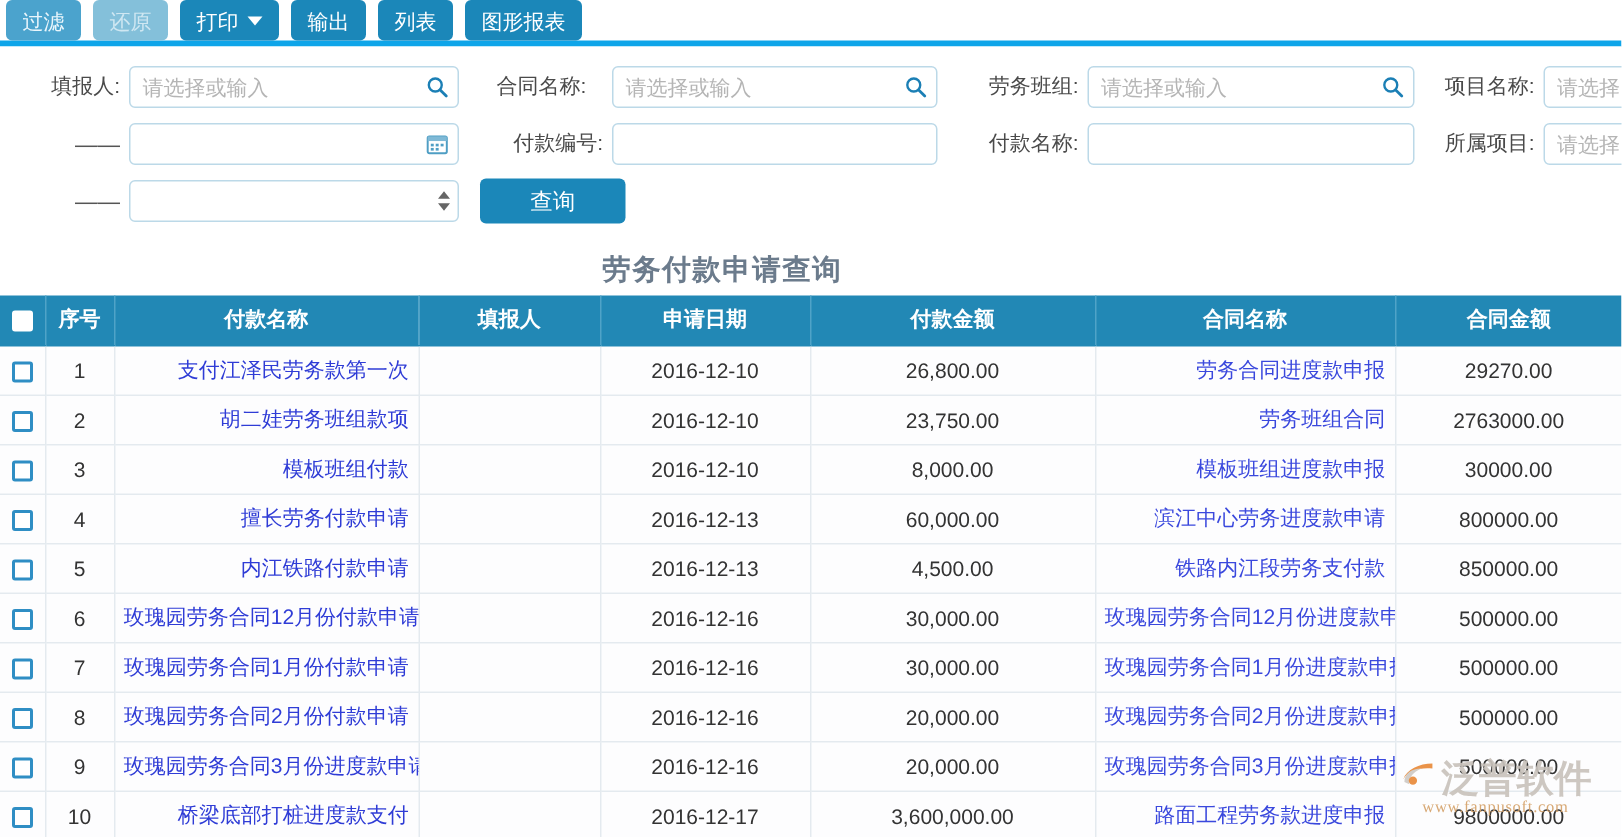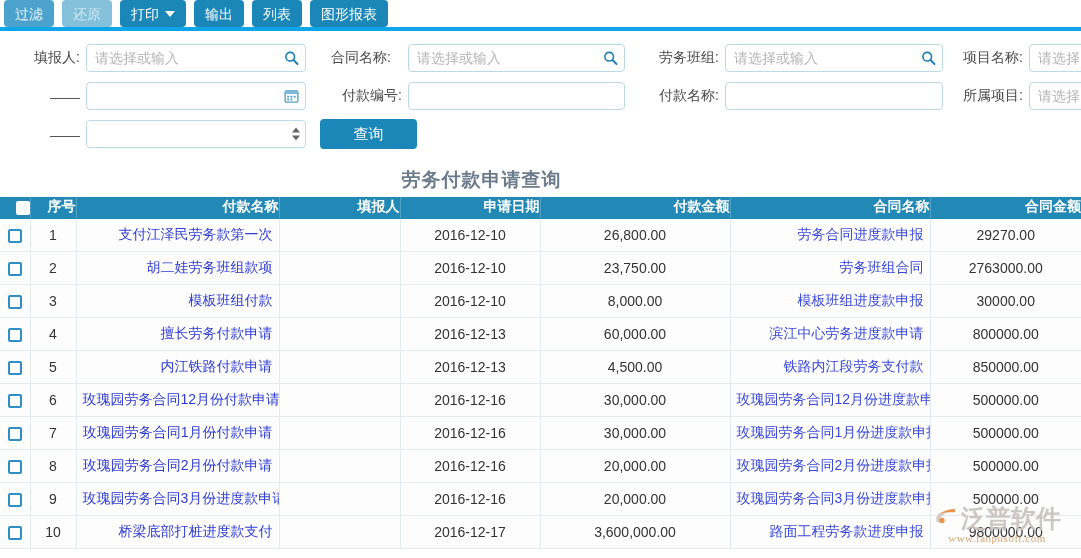--- a/index.html
+++ b/index.html
@@ -144,24 +144,24 @@
   }
 
   
   #grid { width: 1081px; }
   table { border-collapse: collapse; width: 1081px; table-layout: fixed; }
   thead th {
     background: #2288b5;
     color: #ffffff;
     font-size: 14px;
     font-weight: bold;
-    height: 21px;
+    height: 33px;
     border-right: 1px solid #4fa3c8;
     border-bottom: 1px solid #2288b5;
-    text-align: right;
+    text-align: center;
     padding: 0;
     white-space: nowrap;
   }
   thead th:last-child { border-right: none; }
   tbody td {
     height: 33px;
     border-right: 1px solid #e4eaef;
     border-bottom: 1px solid #e4eaef;
     font-size: 14px;
     color: #333;

